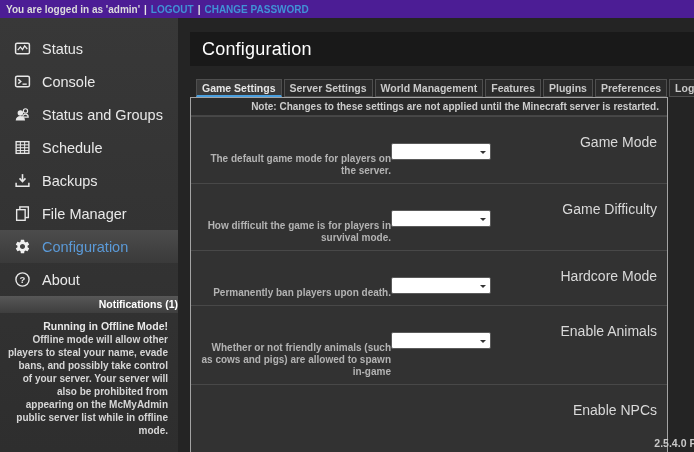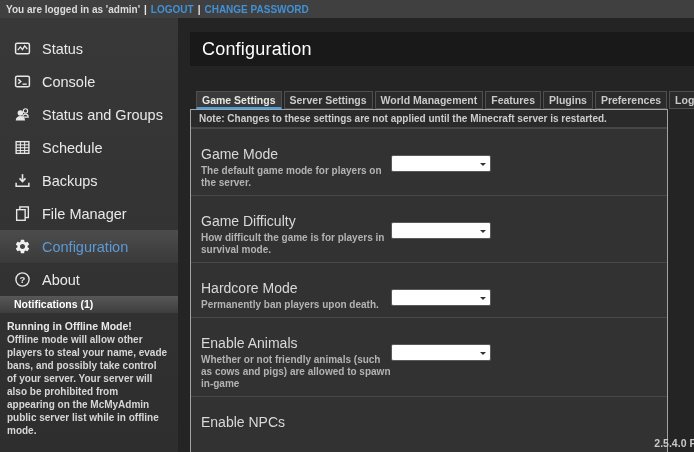--- a/index.html
+++ b/index.html
@@ -1,27 +1,27 @@
 <!DOCTYPE html>
 <html><head>
 <meta charset="utf-8">
 <style>
   * { margin:0; padding:0; box-sizing:border-box; }
   html,body { background:#1a1a1a; }
   body { font-family:"Liberation Sans", sans-serif; }
   .screen { position:relative; width:694px; height:452px; background:#252525; overflow:hidden; }
 
   
-  .topbar { height:18px; background:#404040; display:flex; align-items:center; padding-left:6px;
+  .topbar { height:18px; background:#4c1d95; display:flex; align-items:center; padding-left:6px;
             font-size:10px; font-weight:bold; color:#dcdcdc; gap:4px; }
   .topbar a { text-decoration:none; font-weight:bold; cursor:pointer; }
   .topbar .sep { color:#e6e6e6; }
 
   
-  .app { display:flex; height:434px; }
+  .app { display:flex; height:434px;text-align:right; }
 
   
   .sidebar { width:178px; flex:none; background:linear-gradient(#383838,#2e2e2e); display:flex; flex-direction:column; }
   .nav { padding-top:14px; }
   .nav-item { height:33px; display:flex; align-items:center; padding-left:14px; cursor:pointer; }
   .nav-item .icon { width:17px; height:17px; display:flex; align-items:center; justify-content:center; flex:none; }
   .nav-item .label { margin-left:11px; font-size:14.5px; color:#e9e9e9; }
   .nav-item.active { background:linear-gradient(#4c4c4c,#3a3a3a); }
   .nav-item.active .label { color:#5b9ad8; }
 
@@ -31,21 +31,21 @@
   .notif-title { font-size:10.5px; color:#e8e8e8; }
 
   
   .main { flex:1; position:relative; background:#242424; }
   .main-header { margin:14px 0 0 12px; height:34px; background:#191919; display:flex; align-items:center;
                  justify-content:space-between; padding:0 14px 0 12px; }
   .main-title { font-size:18px; color:#ffffff; letter-spacing:0.2px; }
 
   .tabs { display:flex; gap:2px; margin:13px 0 0 18px; align-items:flex-end; }
   .tab { height:18px; line-height:17px; padding:0 5px; background:#2b2b2b; border:1px solid #4f4f4f;
-         font-size:10.5px; font-weight:bold; color:#c9c9c9; white-space:nowrap; cursor:pointer;margin-top:12px; }
+         font-size:10.5px; font-weight:bold; color:#c9c9c9; white-space:nowrap; cursor:pointer; }
   .tab.active { background:#3a3a3a; border-bottom:2px solid #4aa0e0; color:#e6e6e6; }
 
   .panel { margin-left:12px; width:478px; height:388px; background:#323232; border:1px solid #a3a3a3;
            overflow:hidden; }
   .note { background:#2a2a2a; padding:3px 8px; font-size:10px; font-weight:bold; color:#cccccc;
           border-bottom:1px solid #454545; }
   .row { position:relative; padding:17px 10px 6px 10px; border-top:1px solid #484848; }
   .row:first-of-type { border-top:none; }
   .row-title { font-size:14px; color:#d9d9d9; margin-bottom:3px; }
   .row-desc { font-size:10px; font-weight:bold; color:#b3b3b3; line-height:12px; width:190px; }

